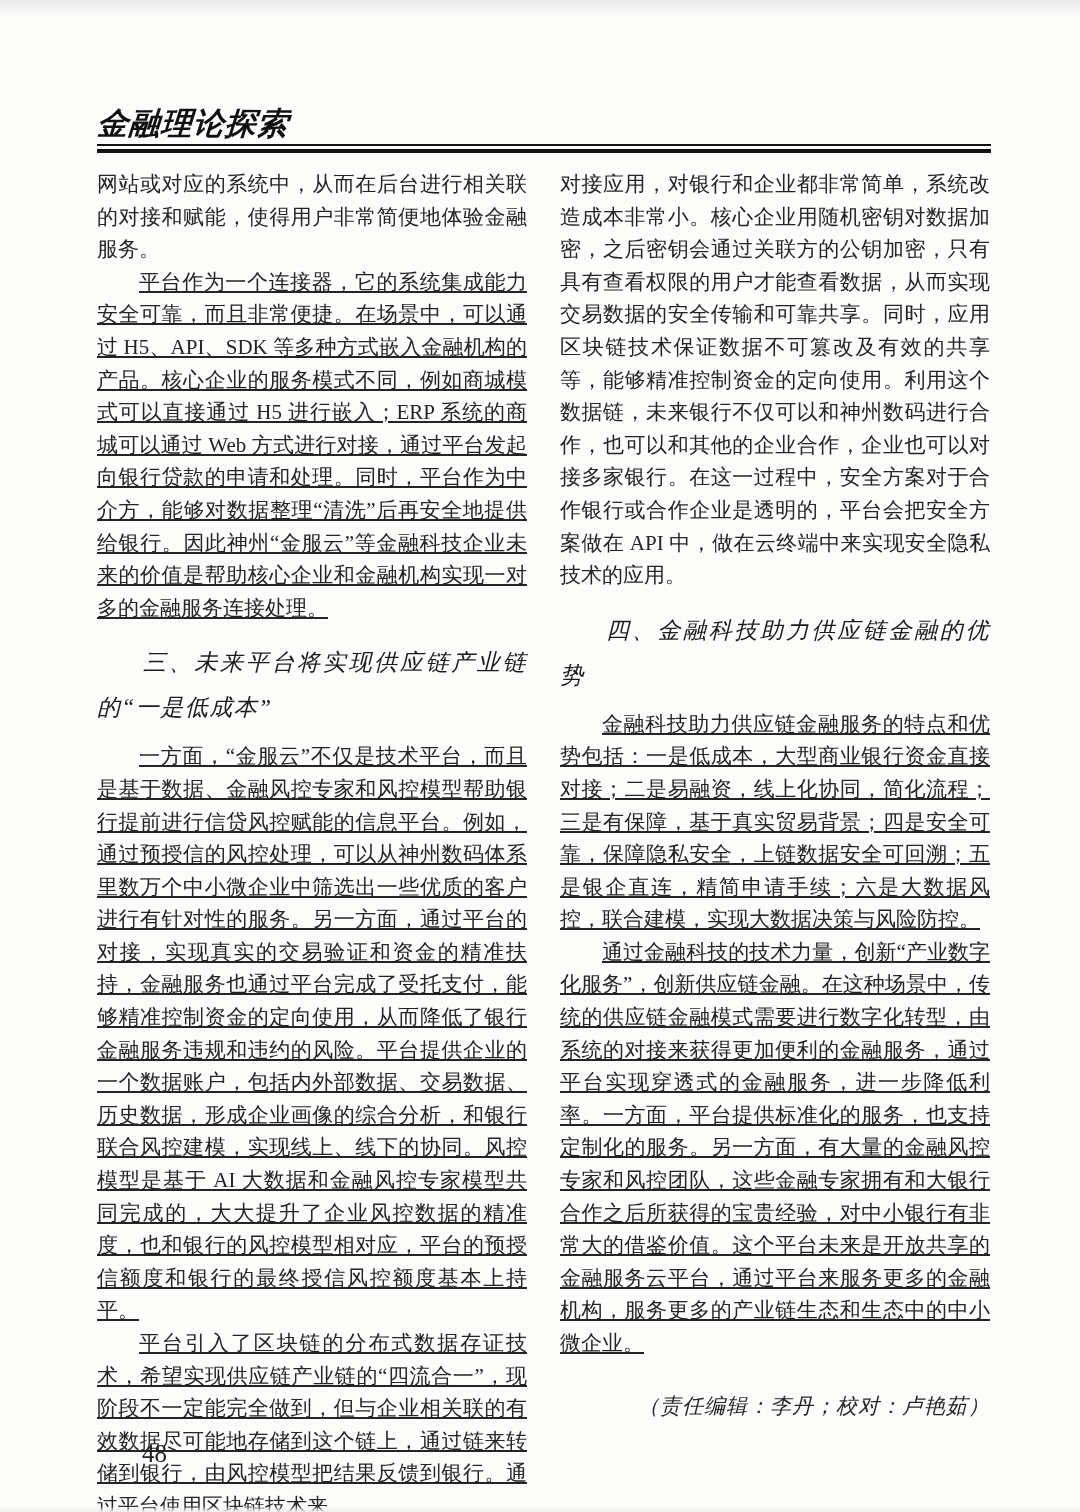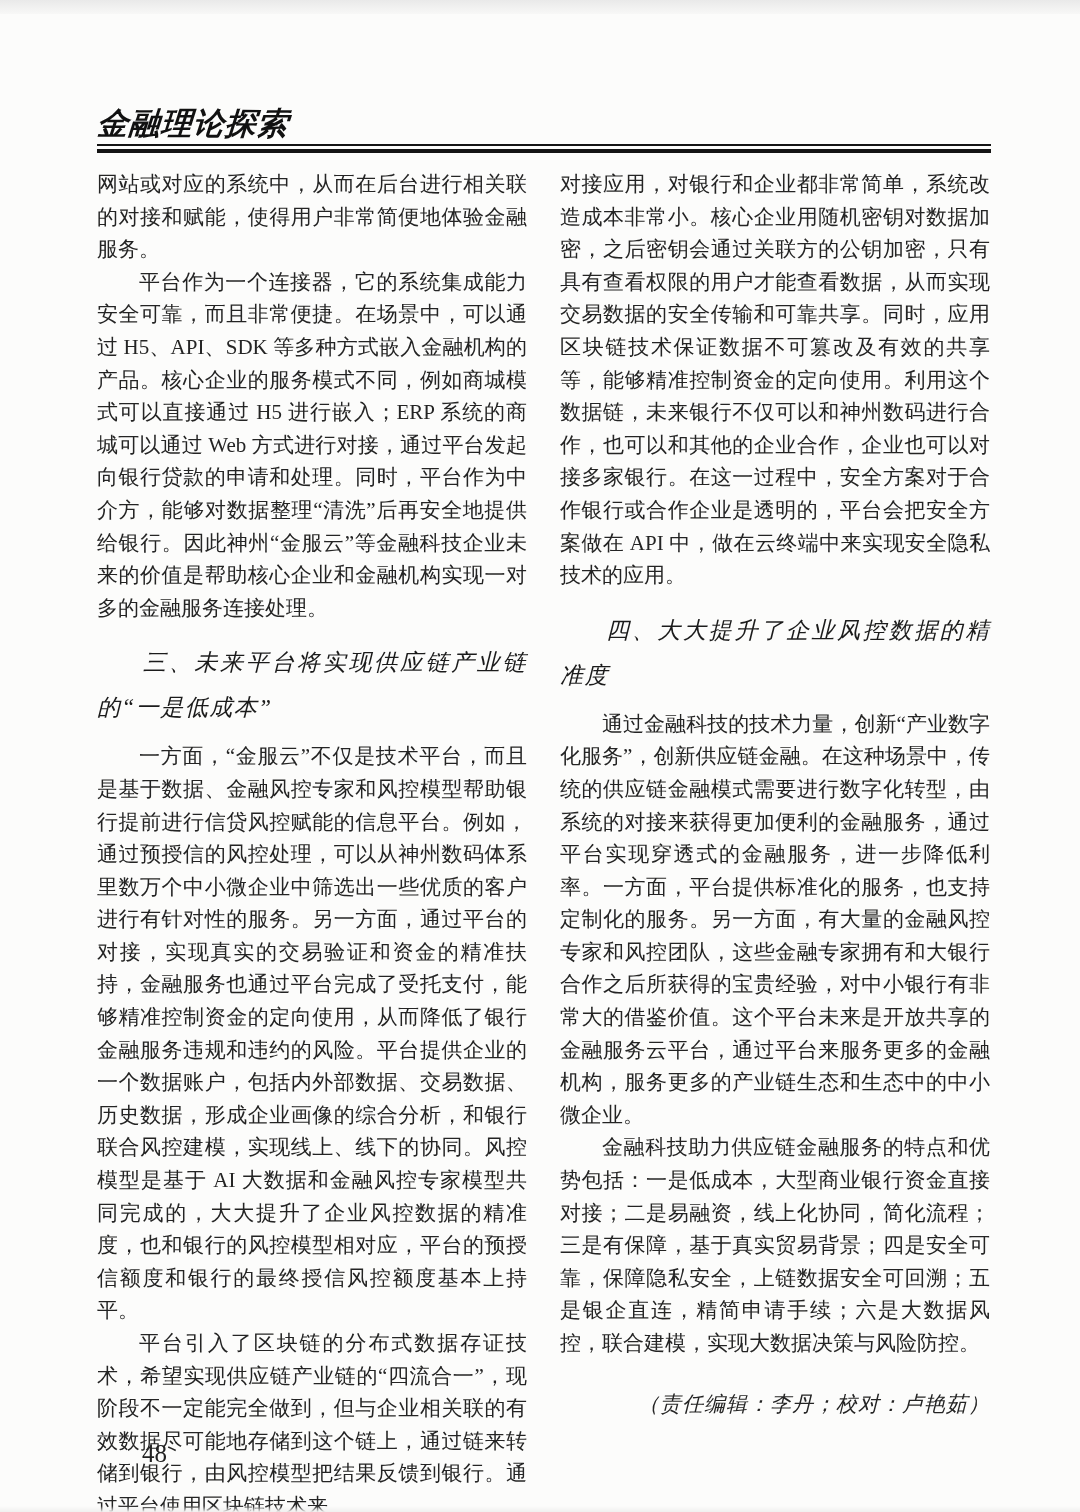--- a/index.html
+++ b/index.html
@@ -58,39 +58,38 @@
   }
   .col {
     width: 430px;
     font-size: 21px;
     line-height: 32.6px;
     text-align: justify;
     text-justify: inter-character;
     color: #242424;
   }
   .para { margin: 0; }
-  .para.indent { text-indent: 2em; }
+  .para.indent { text-indent: 2em; text-decoration: underline; }
   .section-heading {
     font-weight: normal;
     font-style: italic;
     font-size: 23px;
     line-height: 45px;
     margin: 16px 0 10px 0;
     text-indent: 2em;
     letter-spacing: 1.5px;
     color: #1b1b1b;
   }
   .editor-note {
     margin: 30px 0 0 0;
     text-align: right;
     font-style: italic;
     font-size: 21px;
     letter-spacing: 1px;
     text-indent: 0;
-    font-family: Liberation Mono, monospace;
   }
   .page-number {
     position: absolute;
     left: 142px;
     top: 1440px;
     font-size: 25px;
     color: #222;
   }
 </style>
 </head>
@@ -109,23 +108,23 @@
   <div class="columns">
     <div class="col">
         <p class="para">网站或对应的系统中，从而在后台进行相关联的对接和赋能，使得用户非常简便地体验金融服务。</p>
         <p class="para indent">平台作为一个连接器，它的系统集成能力安全可靠，而且非常便捷。在场景中，可以通过 H5、API、SDK 等多种方式嵌入金融机构的产品。核心企业的服务模式不同，例如商城模式可以直接通过 H5 进行嵌入；ERP 系统的商城可以通过 Web 方式进行对接，通过平台发起向银行贷款的申请和处理。同时，平台作为中介方，能够对数据整理“清洗”后再安全地提供给银行。因此神州“金服云”等金融科技企业未来的价值是帮助核心企业和金融机构实现一对多的金融服务连接处理。</p>
         <h2 class="section-heading">三、未来平台将实现供应链产业链的“一是低成本”</h2>
         <p class="para indent">一方面，“金服云”不仅是技术平台，而且是基于数据、金融风控专家和风控模型帮助银行提前进行信贷风控赋能的信息平台。例如，通过预授信的风控处理，可以从神州数码体系里数万个中小微企业中筛选出一些优质的客户进行有针对性的服务。另一方面，通过平台的对接，实现真实的交易验证和资金的精准扶持，金融服务也通过平台完成了受托支付，能够精准控制资金的定向使用，从而降低了银行金融服务违规和违约的风险。平台提供企业的一个数据账户，包括内外部数据、交易数据、历史数据，形成企业画像的综合分析，和银行联合风控建模，实现线上、线下的协同。风控模型是基于 AI 大数据和金融风控专家模型共同完成的，大大提升了企业风控数据的精准度，也和银行的风控模型相对应，平台的预授信额度和银行的最终授信风控额度基本上持平。</p>
         <p class="para indent">平台引入了区块链的分布式数据存证技术，希望实现供应链产业链的“四流合一”，现阶段不一定能完全做到，但与企业相关联的有效数据尽可能地存储到这个链上，通过链来转储到银行，由风控模型把结果反馈到银行。通过平台使用区块链技术来</p>
       </div>
     <div class="col">
         <p class="para">对接应用，对银行和企业都非常简单，系统改造成本非常小。核心企业用随机密钥对数据加密，之后密钥会通过关联方的公钥加密，只有具有查看权限的用户才能查看数据，从而实现交易数据的安全传输和可靠共享。同时，应用区块链技术保证数据不可篡改及有效的共享等，能够精准控制资金的定向使用。利用这个数据链，未来银行不仅可以和神州数码进行合作，也可以和其他的企业合作，企业也可以对接多家银行。在这一过程中，安全方案对于合作银行或合作企业是透明的，平台会把安全方案做在 API 中，做在云终端中来实现安全隐私技术的应用。</p>
-        <h2 class="section-heading">四、大大提升了企业风控数据的精准度</h2>
+        <h2 class="section-heading">四、金融科技助力供应链金融的优势</h2>
+        <p class="para indent">金融科技助力供应链金融服务的特点和优势包括：一是低成本，大型商业银行资金直接对接；二是易融资，线上化协同，简化流程；三是有保障，基于真实贸易背景；四是安全可靠，保障隐私安全，上链数据安全可回溯；五是银企直连，精简申请手续；六是大数据风控，联合建模，实现大数据决策与风险防控。</p>
         <p class="para indent">通过金融科技的技术力量，创新“产业数字化服务”，创新供应链金融。在这种场景中，传统的供应链金融模式需要进行数字化转型，由系统的对接来获得更加便利的金融服务，通过平台实现穿透式的金融服务，进一步降低利率。一方面，平台提供标准化的服务，也支持定制化的服务。另一方面，有大量的金融风控专家和风控团队，这些金融专家拥有和大银行合作之后所获得的宝贵经验，对中小银行有非常大的借鉴价值。这个平台未来是开放共享的金融服务云平台，通过平台来服务更多的金融机构，服务更多的产业链生态和生态中的中小微企业。</p>
-        <p class="para indent">金融科技助力供应链金融服务的特点和优势包括：一是低成本，大型商业银行资金直接对接；二是易融资，线上化协同，简化流程；三是有保障，基于真实贸易背景；四是安全可靠，保障隐私安全，上链数据安全可回溯；五是银企直连，精简申请手续；六是大数据风控，联合建模，实现大数据决策与风险防控。</p>
         <p class="editor-note">（责任编辑：李丹；校对：卢艳茹）</p>
       </div>
   </div>
 
 </div>
 
 <div class="page-number">48</div>
 
 <div class="scan-edge-bottom"></div>
 

